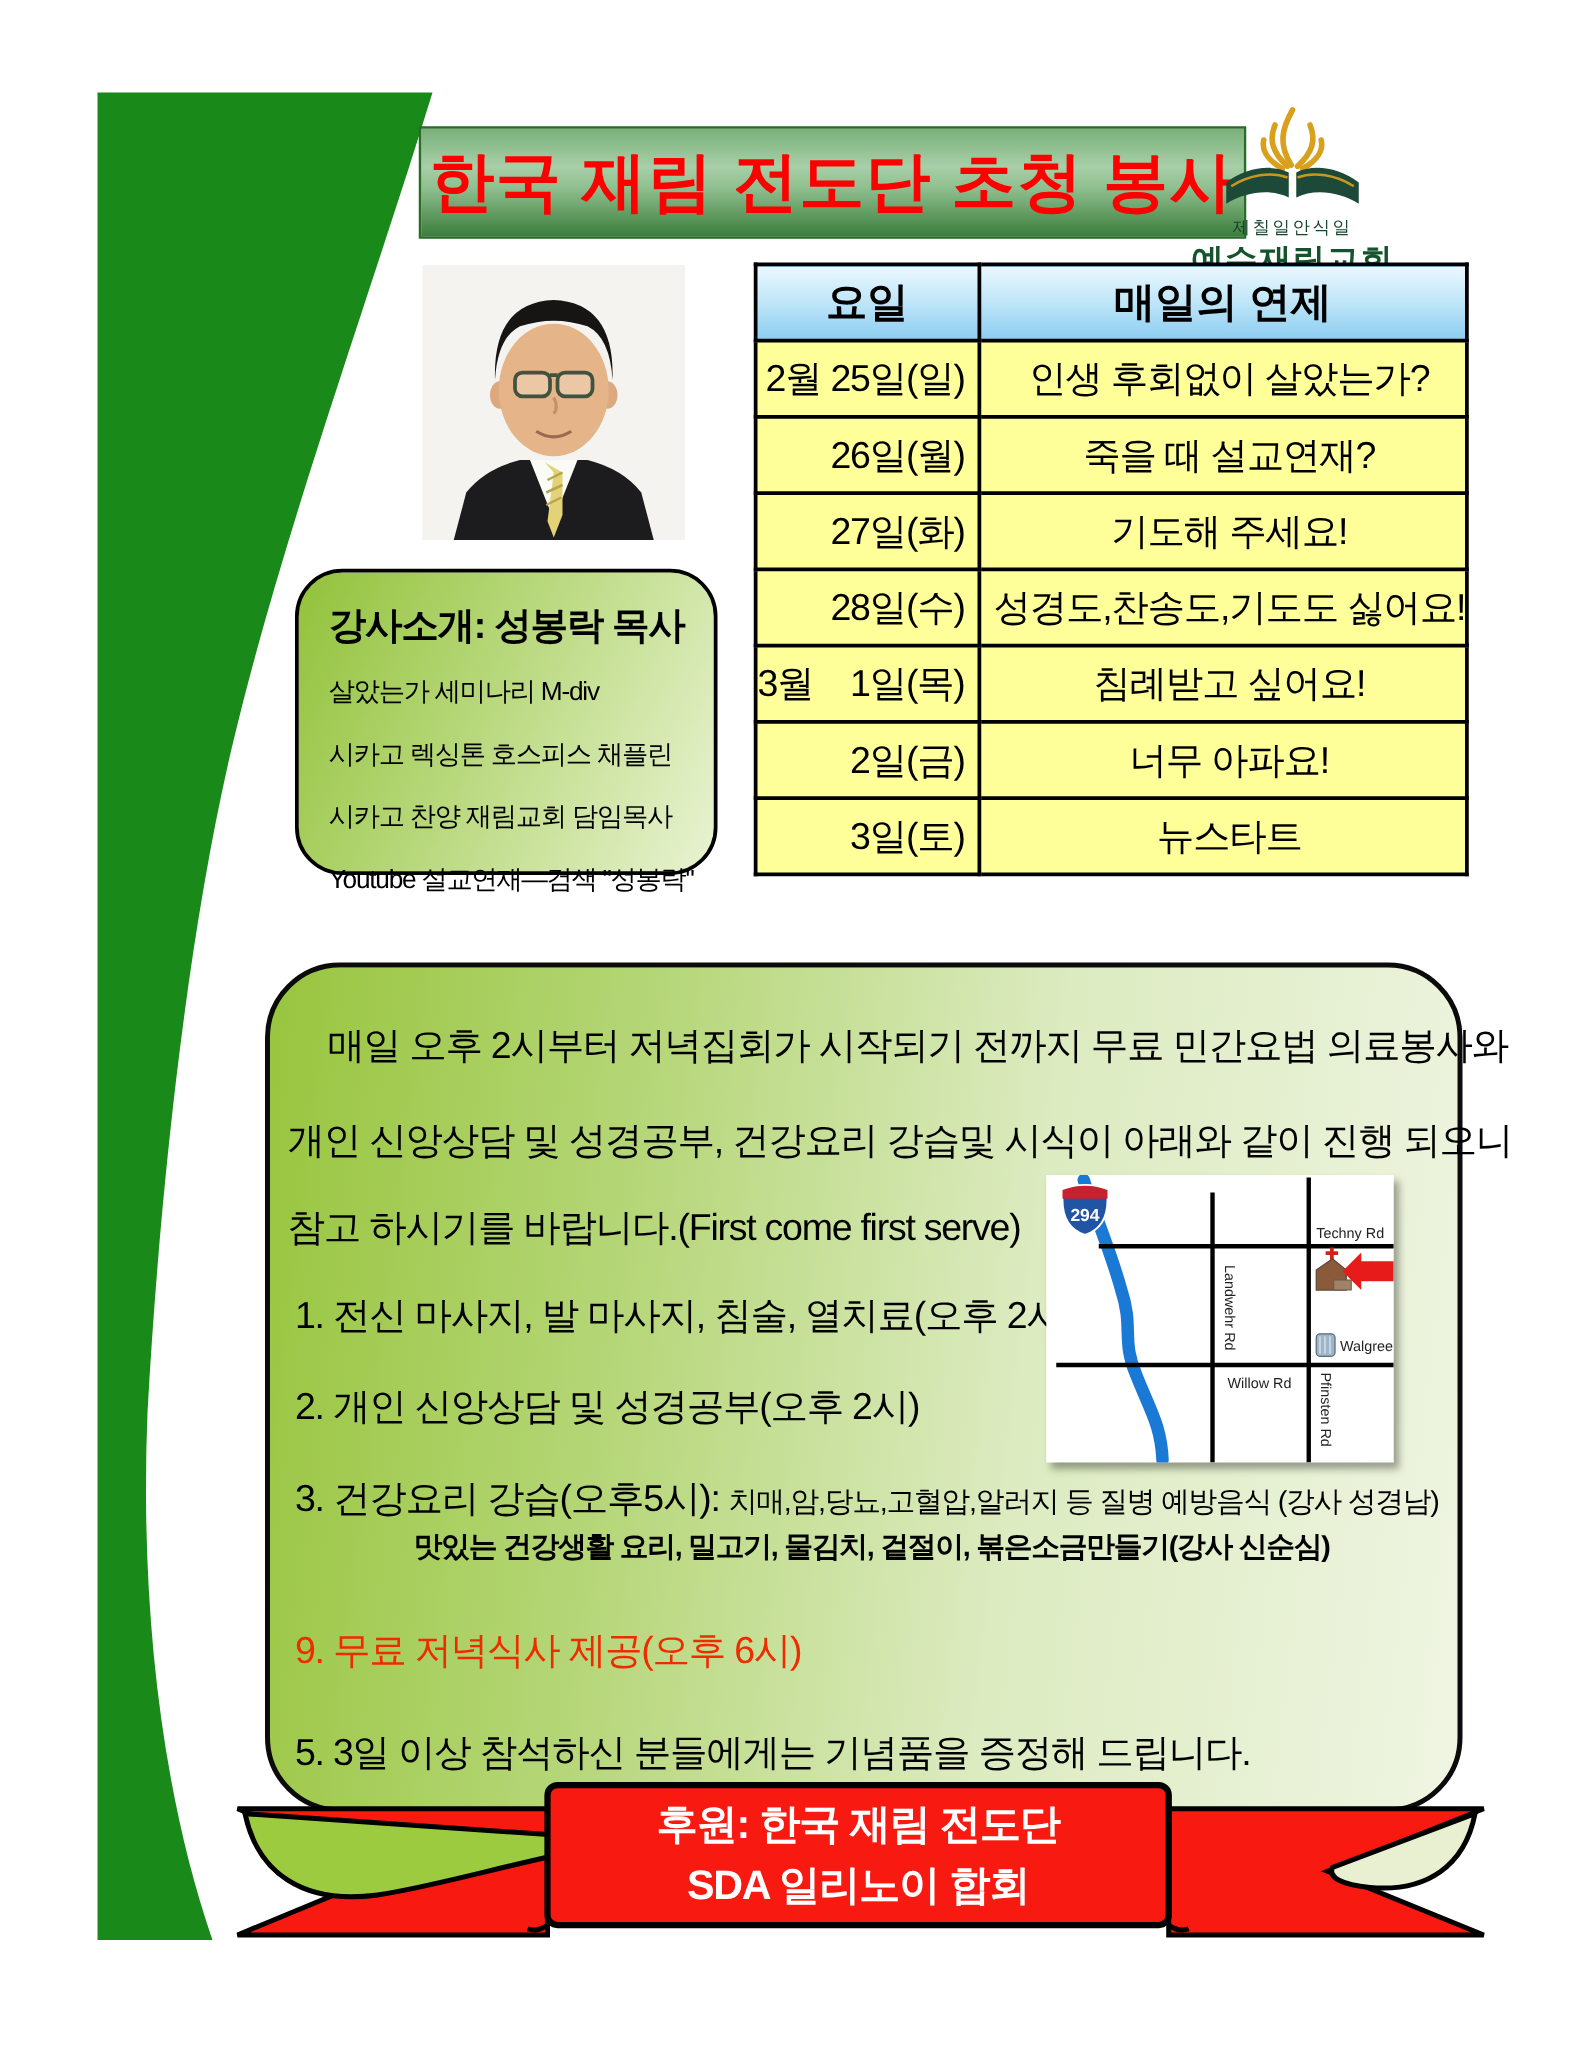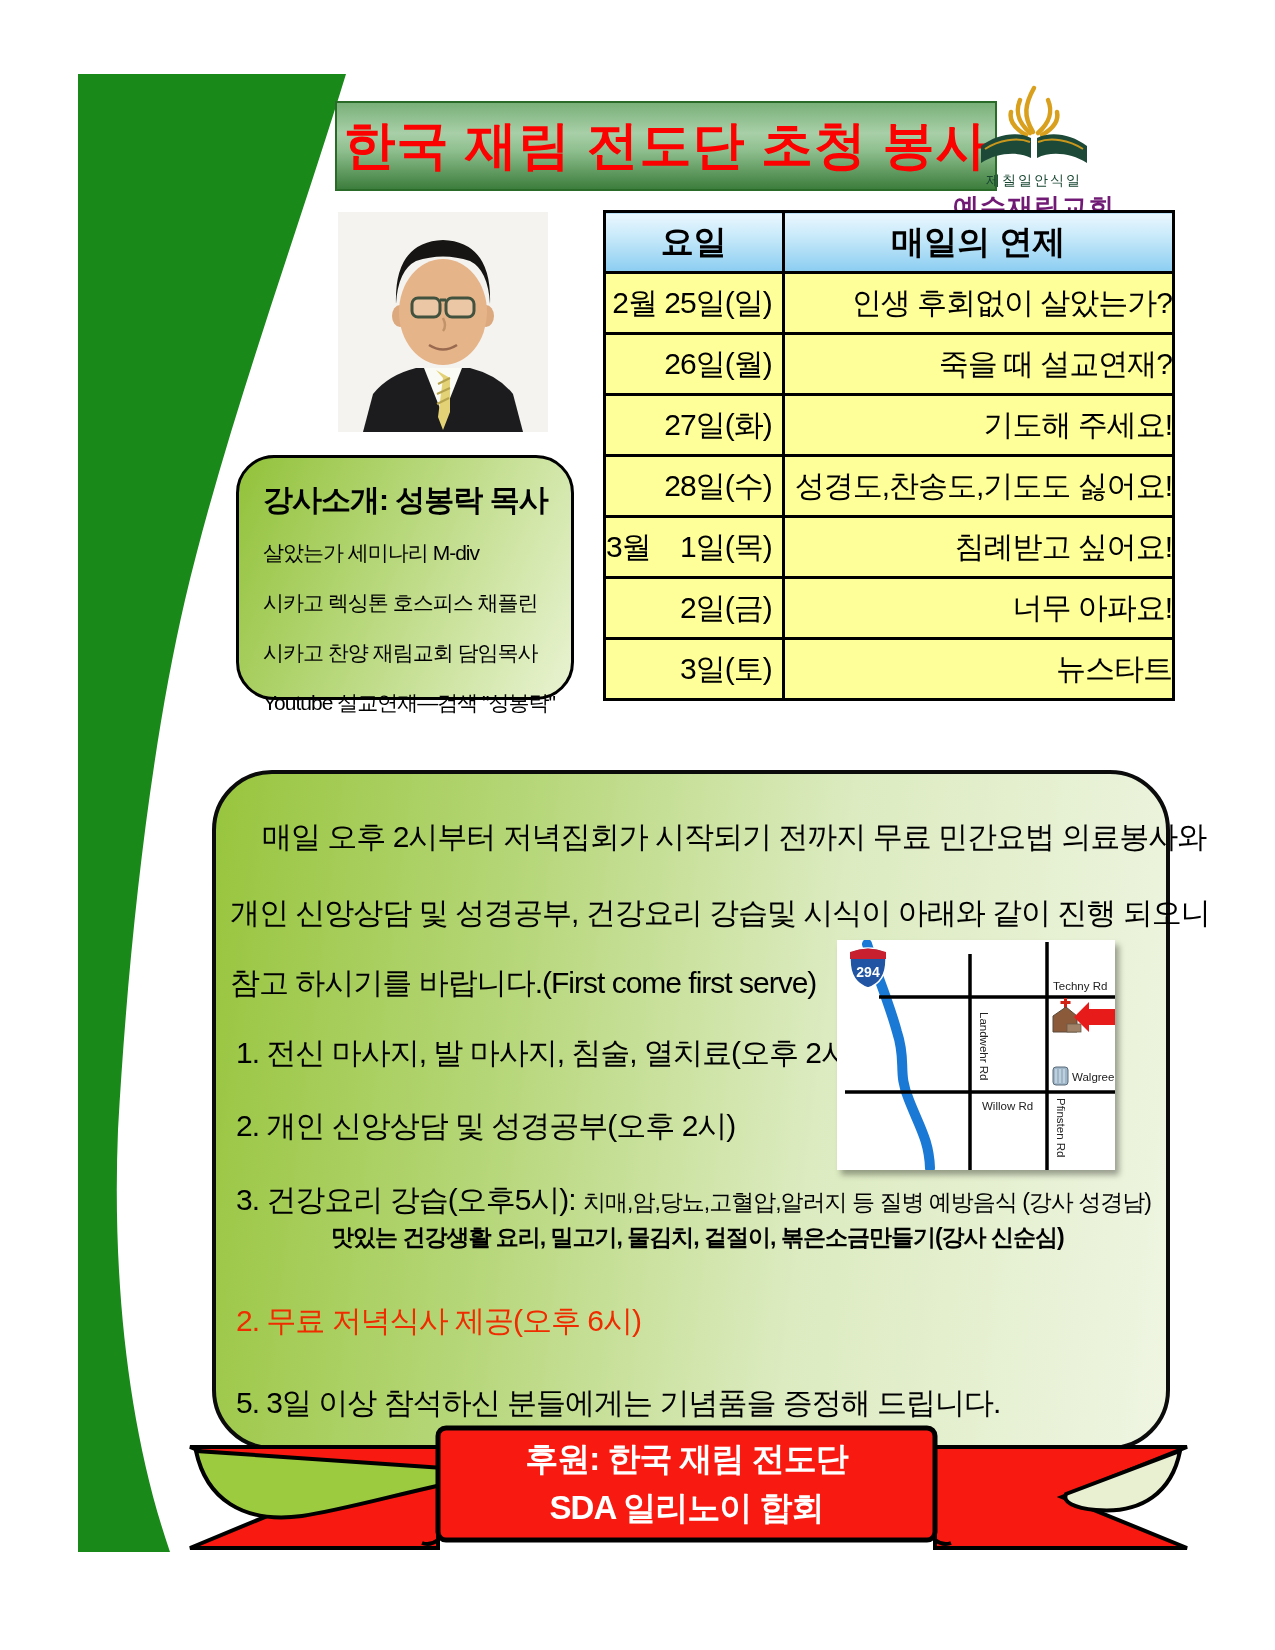--- a/index.html
+++ b/index.html
@@ -16,21 +16,21 @@
   .banner{
     left:335px;top:101px;width:658px;height:86px;
     background:linear-gradient(180deg,#79b079 0%,#a8cfa8 35%,#8fbf8f 55%,#3c7d3c 100%);
     border:2px solid #2a6b2a;display:flex;align-items:center;justify-content:center;
   }
   .banner-title{font-size:52px;font-weight:bold;color:#fb0200;letter-spacing:1px;white-space:nowrap;}
 
   
   .logo{left:948px;top:84px;width:172px;text-align:center;}
   .logo-small{font-size:14px;letter-spacing:2px;color:#16442f;margin-top:2px;}
-  .logo-large{font-size:26px;font-weight:bold;color:#701a75;letter-spacing:1px;}
+  .logo-large{font-size:26px;font-weight:bold;color:#14532d;letter-spacing:1px;}
 
   
   .photo{left:338px;top:212px;width:210px;height:220px;background:#f4f3ef;overflow:hidden;}
 
   
   .speaker{
     left:236px;top:455px;width:338px;height:245px;box-sizing:border-box;
     border:3px solid #000;border-radius:38px;
     background:linear-gradient(115deg,#92c23a 0%,#b8d87c 45%,#e9f3d2 100%);
     padding:22px 0 0 24px;
@@ -42,21 +42,21 @@
   .schedule{left:603px;top:210px;border-collapse:collapse;table-layout:fixed;}
   .schedule th,.schedule td{border:3px solid #000;padding:0;}
   .schedule th{
     height:58px;font-size:33px;font-weight:bold;
     background:linear-gradient(180deg,#eaf8ff 0%,#c3e7f9 45%,#8ccdf1 100%);
   }
   .schedule td{height:58px;background:#ffff99;font-size:30px;letter-spacing:-1px;}
   .col-day{width:155px;}
   .col-topic{width:355px;}
   td.day{text-align:right;padding-right:10px;white-space:pre;}
-  td.topic{text-align:right;padding-left:10px;white-space:nowrap;}
+  td.topic{text-align:center;padding-left:10px;white-space:nowrap;}
 
   
   .info{
     left:212px;top:770px;width:958px;height:680px;box-sizing:border-box;
     border:4px solid #0b0b0b;border-radius:60px;
     background:linear-gradient(97deg,#98c53e 0%,#b5d677 30%,#dcebc0 62%,#eff5e2 100%);
   }
   .info-line{position:absolute;font-size:30px;letter-spacing:-1px;white-space:nowrap;line-height:38px;}
   .info-note{font-size:23px;letter-spacing:-1px;}
   .red-item{color:#ef2c00;}
@@ -174,21 +174,21 @@
     <div class="info-line" style="left:46px;top:44px;">매일 오후 2시부터 저녁집회가 시작되기 전까지 무료 민간요법 의료봉사와</div>
     <div class="info-line" style="left:14px;top:120px;">개인 신앙상담 및 성경공부, 건강요리 강습및 시식이 아래와 같이 진행 되오니</div>
     <div class="info-line" style="left:14px;top:190px;">참고 하시기를 바랍니다.(First come first serve)</div>
     <div class="info-line" style="left:20px;top:260px;">1.  전신 마사지, 발 마사지, 침술, 열치료(오후 2시)</div>
     <div class="info-line" style="left:20px;top:333px;">2.  개인 신앙상담 및 성경공부(오후 2시)</div>
     <div class="info-line" style="left:20px;top:407px;">
       <span>3.  건강요리 강습(오후5시):</span>
       <span class="info-note">치매,암,당뇨,고혈압,알러지 등 질병 예방음식 (강사 성경남)</span>
     </div>
     <div class="info-line info-note" style="left:115px;top:444px;font-weight:bold;">맛있는 건강생활 요리, 밀고기, 물김치, 겉절이, 볶은소금만들기(강사 신순심)</div>
-    <div class="info-line red-item" style="left:20px;top:528px;">2. 무료 저녁식사 제공(오후 6시)</div>
+    <div class="info-line red-item" style="left:20px;top:528px;">9. 무료 저녁식사 제공(오후 6시)</div>
     <div class="info-line" style="left:20px;top:610px;">5.  3일 이상 참석하신 분들에게는 기념품을 증정해 드립니다.</div>
   </div>
 
   <div class="abs map">
     <svg width="278" height="230" viewBox="0 0 278 230">
       <path d="M30,4 C38,30 52,62 60,92 C70,122 60,132 72,160 C82,186 92,200 93,228" fill="none" stroke="#1b79d6" stroke-width="10" stroke-linecap="round"></path>
       <line x1="133" y1="14" x2="133" y2="230" stroke="#000" stroke-width="3.5"></line>
       <line x1="210" y1="2" x2="210" y2="230" stroke="#000" stroke-width="3.5"></line>
       <line x1="42" y1="57" x2="278" y2="57" stroke="#000" stroke-width="3.5"></line>
       <line x1="8" y1="152" x2="278" y2="152" stroke="#000" stroke-width="3.5"></line>

